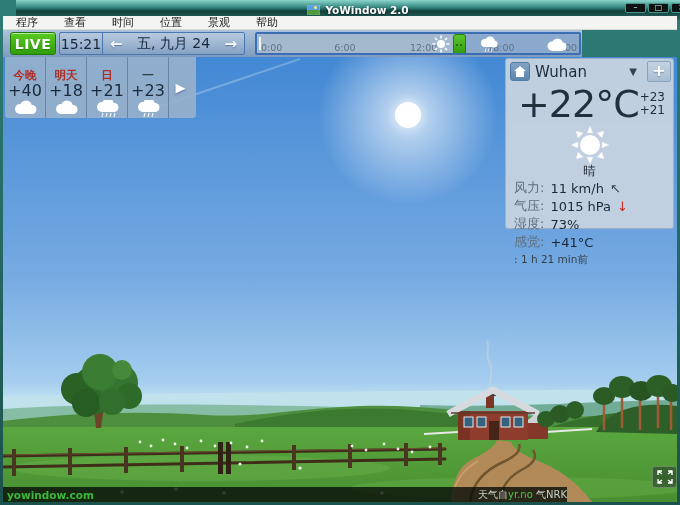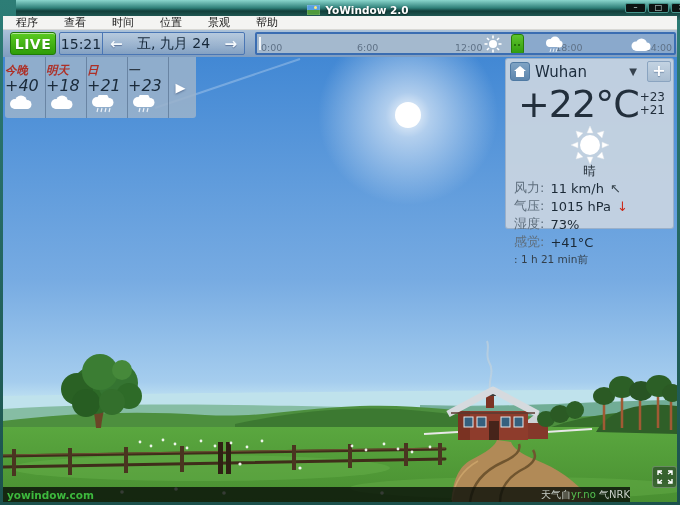--- a/index.html
+++ b/index.html
@@ -16,21 +16,21 @@
   .app-icon::after{content:"";position:absolute;left:7px;top:1px;width:3px;height:3px;border-radius:50%;background:#ffe97a;}
   .title-text{color:#fff;font-size:10.5px;font-weight:bold;text-shadow:0 1px 2px rgba(0,0,0,.6);}
   .win-btns{position:absolute;right:4px;top:3px;display:flex;gap:2px;}
   .win-btn{width:21px;height:10px;background:#0c1312;border:1px solid #47958c;border-radius:2px;
     color:#cfe8e4;font-size:8px;line-height:8px;text-align:center;cursor:default;}
   
   .menubar{position:absolute;left:3px;top:16px;width:674px;height:14px;background:#f4f4f2;
     display:flex;align-items:center;font-size:11px;color:#1c1c1c;border-bottom:1px solid #d8d8d4;}
   .menu-item{padding:0 13px;line-height:13px;}
   
-  .toolbar{position:absolute;left:3px;top:30px;width:674px;height:27px;
+  .toolbar{position:absolute;left:3px;top:30px;width:579px;height:27px;
     background:linear-gradient(#abc2d9,#7f9dc0);display:flex;align-items:stretch;
     padding:2px 1px 2px 7px;}
   .live-btn{width:46px;margin-right:3px;border:1px solid #1f7a08;border-radius:3px;
     background:linear-gradient(#5bcb22,#2f9d08);color:#fff;font-weight:bold;font-size:14px;
     display:flex;align-items:center;justify-content:center;letter-spacing:.5px;
     box-shadow:inset 0 1px 0 rgba(255,255,255,.55);text-shadow:0 1px 1px rgba(0,60,0,.35);}
   .seg-box{display:flex;border:1px solid #4a76b4;border-radius:2px;margin-right:10px;
     background:linear-gradient(rgba(255,255,255,.18),rgba(255,255,255,0));}
   .seg-time{width:43px;display:flex;align-items:center;justify-content:center;
     font-size:14px;color:#16283a;border-right:1px solid #4a76b4;}
@@ -46,21 +46,21 @@
   .tl-rain{position:absolute;left:68.5%;top:2px;}
   .tl-cloud{position:absolute;left:89%;top:4px;}
   .tl-slider{position:absolute;left:60.8%;top:0;width:13px;height:21px;
     background:linear-gradient(#5ec52e,#2f9a0c);border:1px solid #267f06;border-radius:3px;
     display:flex;align-items:center;justify-content:center;gap:2px;}
   .tl-slider i{width:2px;height:2px;border-radius:50%;background:#1b5d05;}
   
   .forecast{position:absolute;left:5px;top:57px;width:191px;height:61px;display:flex;
     background:rgba(154,178,203,.88);border-bottom-left-radius:3px;border-bottom-right-radius:3px;}
   .fcard{width:41px;border-right:1px solid rgba(84,110,142,.65);display:flex;flex-direction:column;
-    padding-top:7px;font-style:italic;}
+    align-items:center;padding-top:12px;}
   .fday{font-size:11.5px;font-weight:bold;line-height:13px;}
   .fday.red{color:#ae2f26;} .fday.dark{color:#2c3844;}
   .ftemp{font-size:16px;color:#1a2a3a;line-height:18px;}
   .fmore{width:23px;display:flex;align-items:center;justify-content:center;color:#fff;
     font-size:13px;text-shadow:0 1px 2px rgba(20,40,80,.5);}
   
   .panel{position:absolute;left:505px;top:58px;width:169px;height:171px;
     background:rgba(198,211,224,.95);border:1px solid rgba(130,155,185,.6);border-radius:3px;
     display:flex;flex-direction:column;}
   .loc-row{height:26px;display:flex;align-items:center;padding:2px 2px 2px 4px;}
@@ -79,21 +79,21 @@
   .details{padding:2px 0 0 8px;}
   .drow{height:18px;display:flex;align-items:center;font-size:13px;}
   .dlabel{color:#5f6f7e;margin-right:6px;white-space:pre;}
   .dvalue{color:#1b2936;}
   .darrow{margin-left:6px;font-size:13px;}
   .darrow.dark{color:#39464f;} .darrow.red{color:#cc2a1a;}
   .updated{font-size:10.5px;color:#333f4a;padding:2px 0 0 8px;}
   
   .scene{position:absolute;left:3px;top:57px;width:674px;height:445px;}
   
-  .footer{position:absolute;left:3px;top:487px;width:627px;height:15px;
+  .footer{position:absolute;left:3px;top:487px;width:564px;height:15px;
     background:rgba(7,13,8,.8);display:flex;align-items:center;gap:39px;}
   .site{color:#3db83d;font-weight:bold;font-size:10.5px;margin-left:4px;flex:1;}
   .attrib{font-size:10px;}
   .attrib .pre,.attrib .suf{color:#c9d0c9;}
   .attrib .lnk{color:#55c050;}
   .fs-btn{position:absolute;left:652px;top:466px;width:25px;height:22px;border-radius:3px;
     background:rgba(35,55,40,.55);border:1px solid rgba(255,255,255,.25);
     display:flex;align-items:center;justify-content:center;}
 </style>
 </head>

